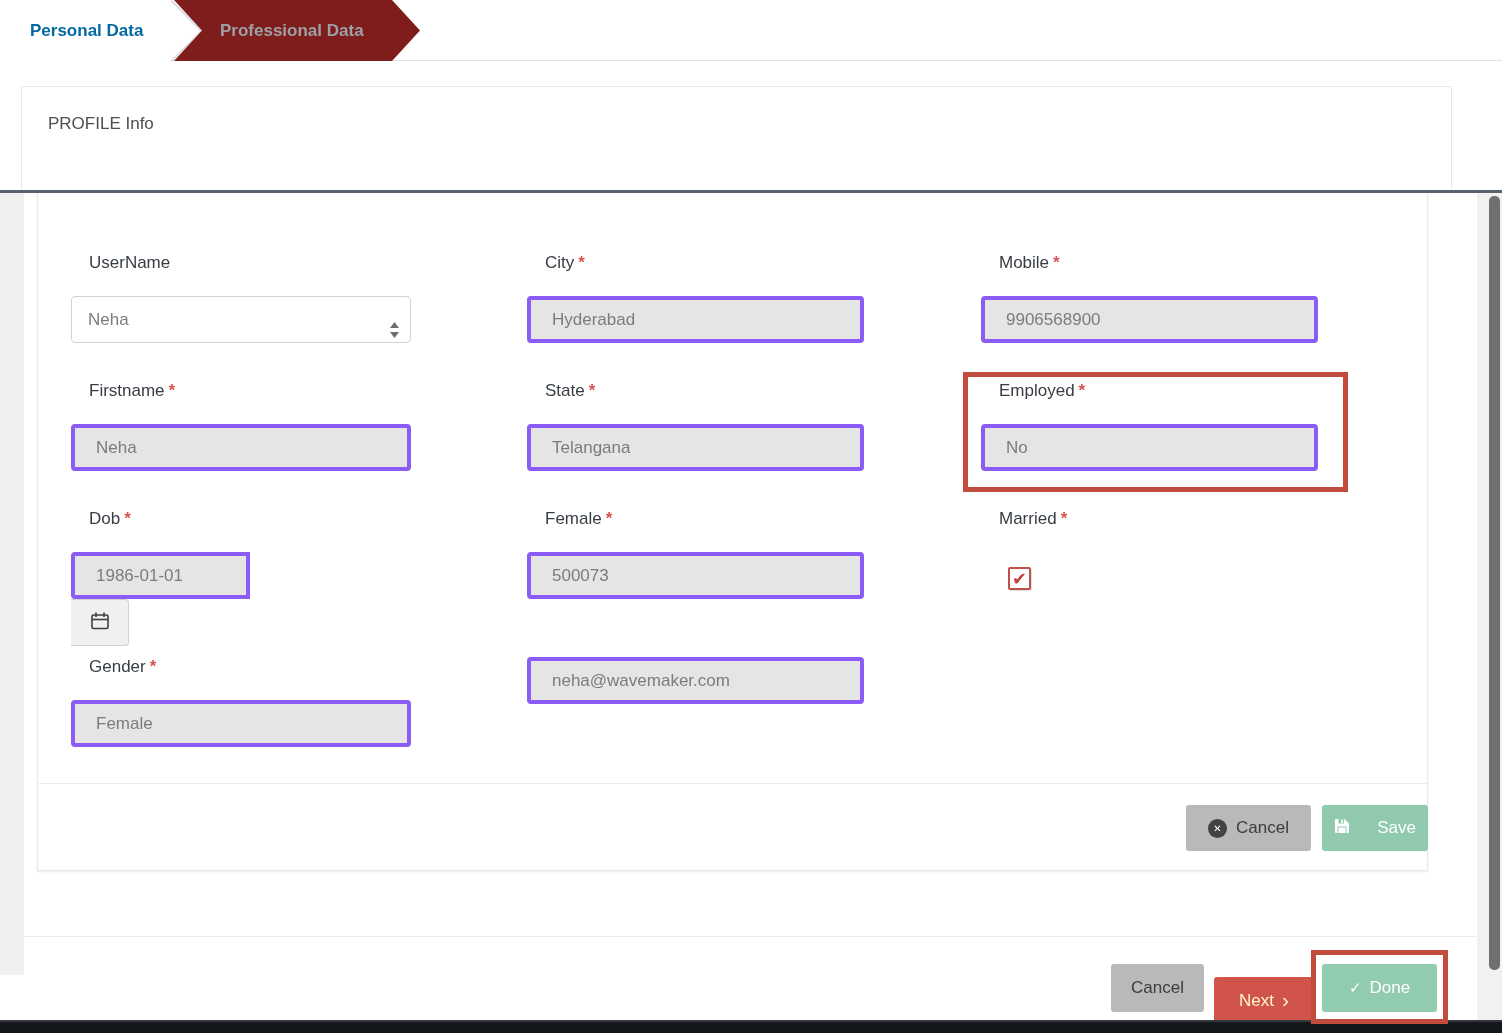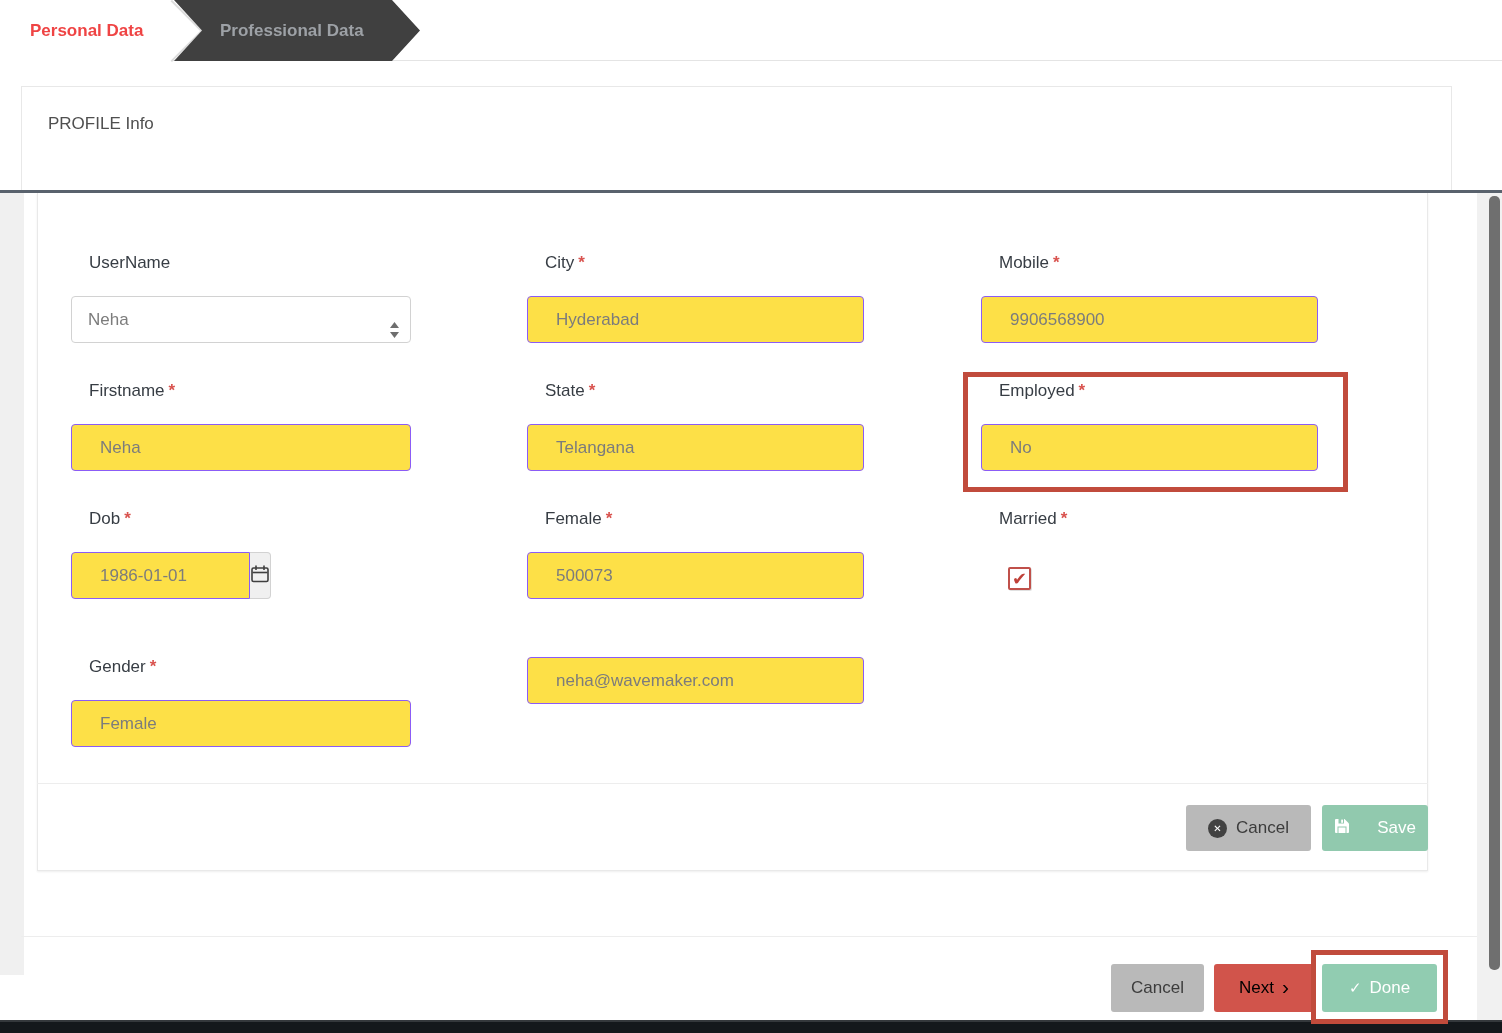--- a/index.html
+++ b/index.html
@@ -7,25 +7,25 @@
   body {
     position:relative; overflow:hidden; background:#ffffff;
     font-family:"Liberation Sans", sans-serif;
     -webkit-font-smoothing:antialiased;
   }
   .abs { position:absolute; }
 
   
   .wizardbar { left:0; top:0; width:1502px; height:61px; background:#fff; border-bottom:1px solid #e4e4e4; z-index:5; }
   .step1 { position:absolute; left:0; top:0; width:172px; height:61px; line-height:61px;
-           padding-left:30px; color:#ef4444; font-size:17px; font-weight:700; background:#fff; cursor:pointer; }
+           padding-left:30px; color:#0369a1; font-size:17px; font-weight:700; background:#fff; cursor:pointer; }
   .step-sep { position:absolute; left:150px; top:9px; width:44px; height:44px;
               border-top:2px solid #dcdcdc; border-right:2px solid #dcdcdc; transform:rotate(45deg); }
   .step2 { position:absolute; left:174px; top:0; width:246px; height:61px; line-height:61px;
-           padding-left:46px; color:#9da1a6; font-size:17px; font-weight:700; background:#404040; cursor:pointer;
+           padding-left:46px; color:#9da1a6; font-size:17px; font-weight:700; background:#7f1d1d; cursor:pointer;
            clip-path:polygon(0 0, calc(100% - 28px) 0, 100% 50%, calc(100% - 28px) 100%, 0 100%, 28px 50%); }
 
   
   .header-card { left:21px; top:86px; width:1431px; height:106px; background:#fff; border:1px solid #e8e8e8; }
   .page-title { position:absolute; left:26px; top:27px; font-size:17px; color:#4f4f4f; }
   .dark-divider { left:0; top:190px; width:1502px; height:3px; background:#59626d; z-index:6; }
 
   
   .gutter-left  { left:0; top:193px; width:24px; height:782px; background:#f0f0f0; }
   .gutter-right { left:1477px; top:193px; width:25px; height:827px; background:#f1f1f1; }
@@ -33,42 +33,42 @@
 
   
   .form-card { left:37px; top:193px; width:1391px; height:678px; background:#fff;
                border:1px solid #e9e9e9; border-top:none; box-shadow:0 1px 2px rgba(0,0,0,.07); }
   .footer-sep { left:37px; top:783px; width:1391px; height:1px; background:#ededed; z-index:2; }
 
   
   .field { position:absolute; z-index:3; }
   .flabel { height:20px; margin-bottom:23px; padding-left:18px; font-size:17px; color:#373d44; }
   .req { color:#d9534f; margin-left:4px; font-weight:700; }
-  .finput { display:block; width:100%; height:47px; border:1px solid #8b5cf6; border-radius:4px;
-            background:#fde047; font-family:"Liberation Sans",sans-serif; font-size:17px; color:#7c7c7c;
-            padding:0 28px; outline:none; }
+  .finput { display:block; width:100%; height:47px; border:4px solid #8b5cf6; border-radius:4px;
+            background:#e5e5e5; font-family:"Liberation Sans",sans-serif; font-size:17px; color:#7c7c7c;
+            padding:0 21px; outline:none; }
   .selectbox { position:relative; width:100%; height:47px; border:1px solid #d2d2d2; border-radius:4px;
                background:#fff; font-size:17px; color:#7c7c7c; line-height:45px; padding:0 16px; cursor:pointer; }
   .selectbox .stepper { position:absolute; right:10px; top:14px; }
-  .dategroup { display:flex; width:193px; }
+  .dategroup { display:flex; width:193px;flex-direction:column; }
   .dategroup .finput { width:179px; border-radius:4px 0 0 4px; }
   .date-addon { width:58px; height:47px; background:#f0f0f0; border:1px solid #d2d2d2; border-left:none;
                 border-radius:0 4px 4px 0; display:flex; align-items:center; justify-content:center; cursor:pointer; }
   .checkbox { width:23px; height:23px; margin-left:27px; margin-top:38px; background:#fff;
               border:2px solid #c0504a; border-radius:2px; position:relative; cursor:pointer;
               box-shadow:1px 1px 0 rgba(0,0,0,.12); }
   .checkbox.checked::after { content:"\2714"; position:absolute; left:2px; top:-1px;
               font-size:18px; color:#bf4038; }
 
   
   .btn { position:absolute; border:none; border-radius:3px; font-family:"Liberation Sans",sans-serif;
          font-size:17px; display:flex; align-items:center; justify-content:center; cursor:pointer; z-index:4; }
   .btn-gray  { background:#b9b9b9; color:#3c3c3c; }
   .btn-green { background:#91c9ae; color:#ffffff; }
-  .btn-red   { background:#d1544b; color:#000000; }
+  .btn-red   { background:#d1544b; color:#fef9c3;margin-top:13px; }
   .btn-cancel-card { left:1186px; top:805px; width:125px; height:46px; gap:9px; }
   .btn-save-card   { left:1322px; top:805px; width:106px; height:46px; gap:27px; }
   .btn-cancel-bot  { left:1111px; top:964px; width:93px;  height:48px; }
   .btn-next-bot    { left:1214px; top:964px; width:100px; height:48px; gap:8px; }
   .btn-done-bot    { left:1322px; top:964px; width:115px; height:48px; gap:8px; background:#91ccb1; }
   .circle-x { width:19px; height:19px; border-radius:50%; background:#424242; color:#fff;
               font-size:10px; line-height:19px; text-align:center; display:inline-block; }
   .next-chev { font-size:21px; line-height:1; position:relative; top:-2px; }
   .done-check { font-size:15px; }
 

